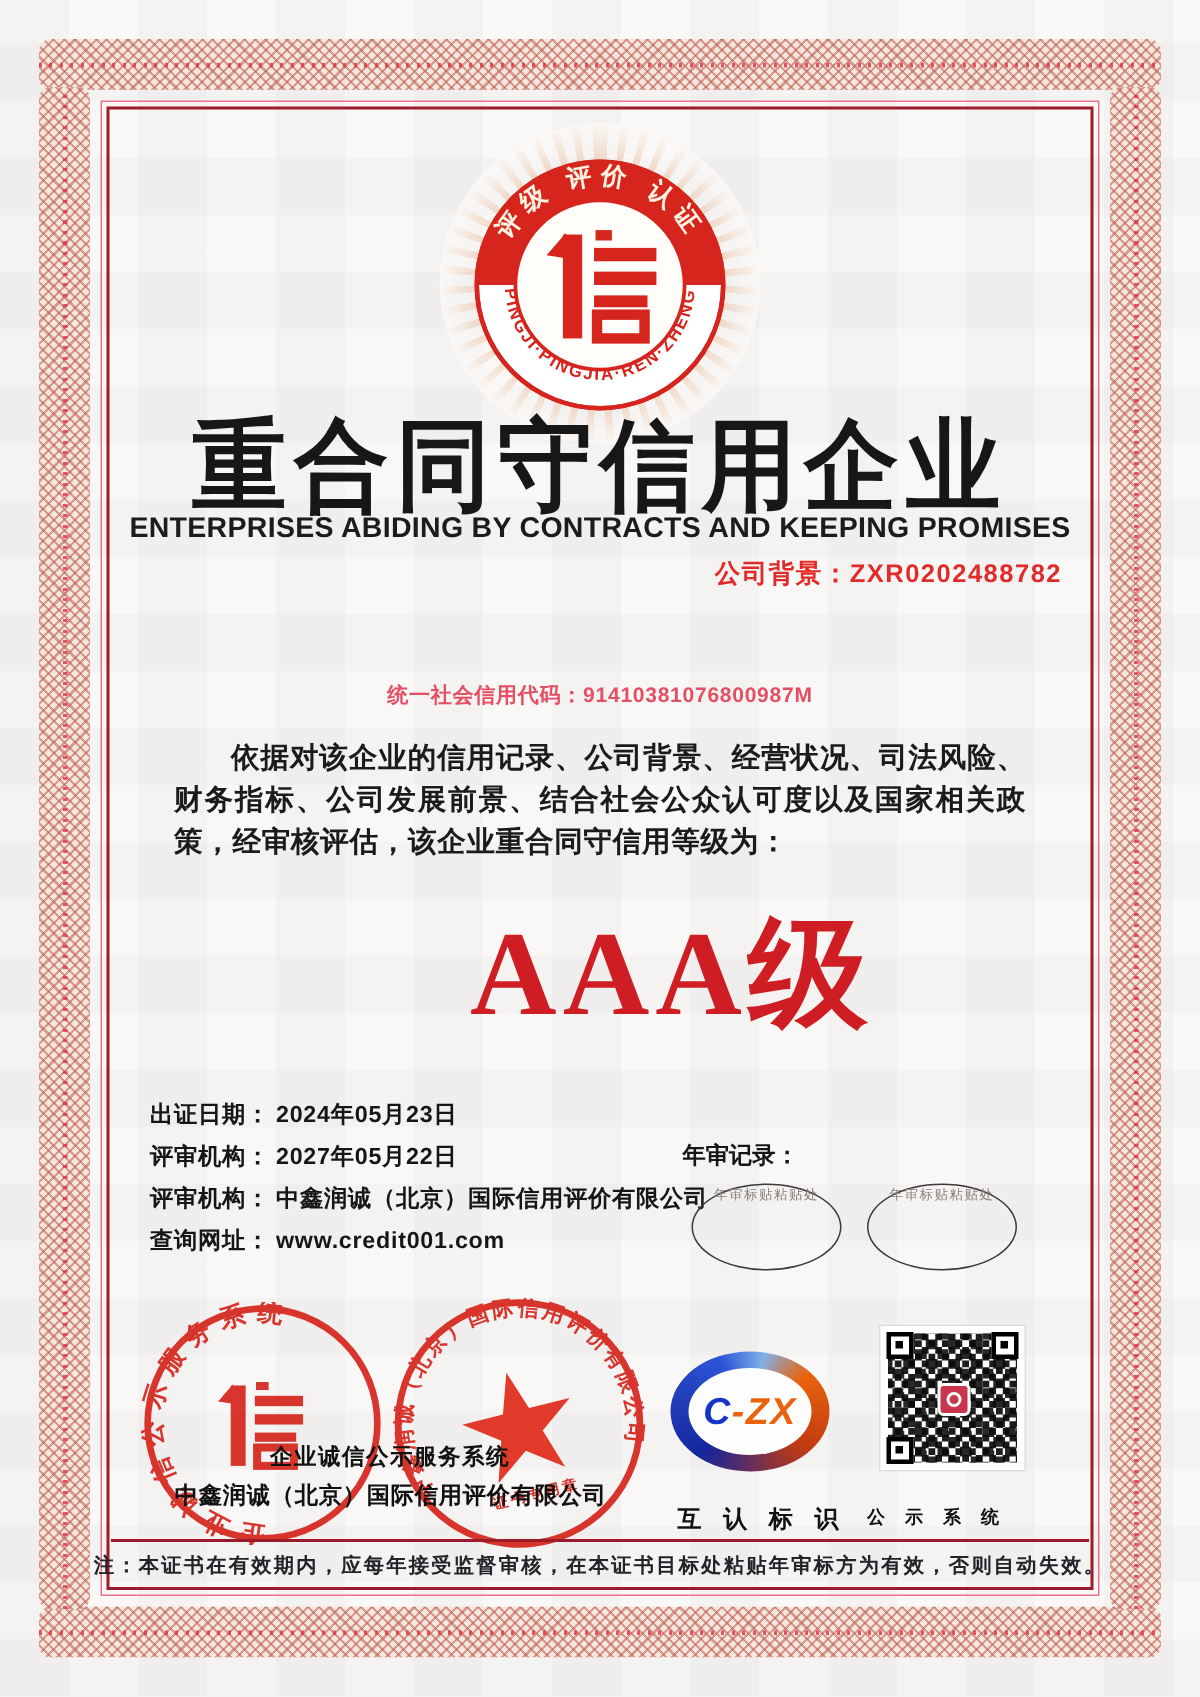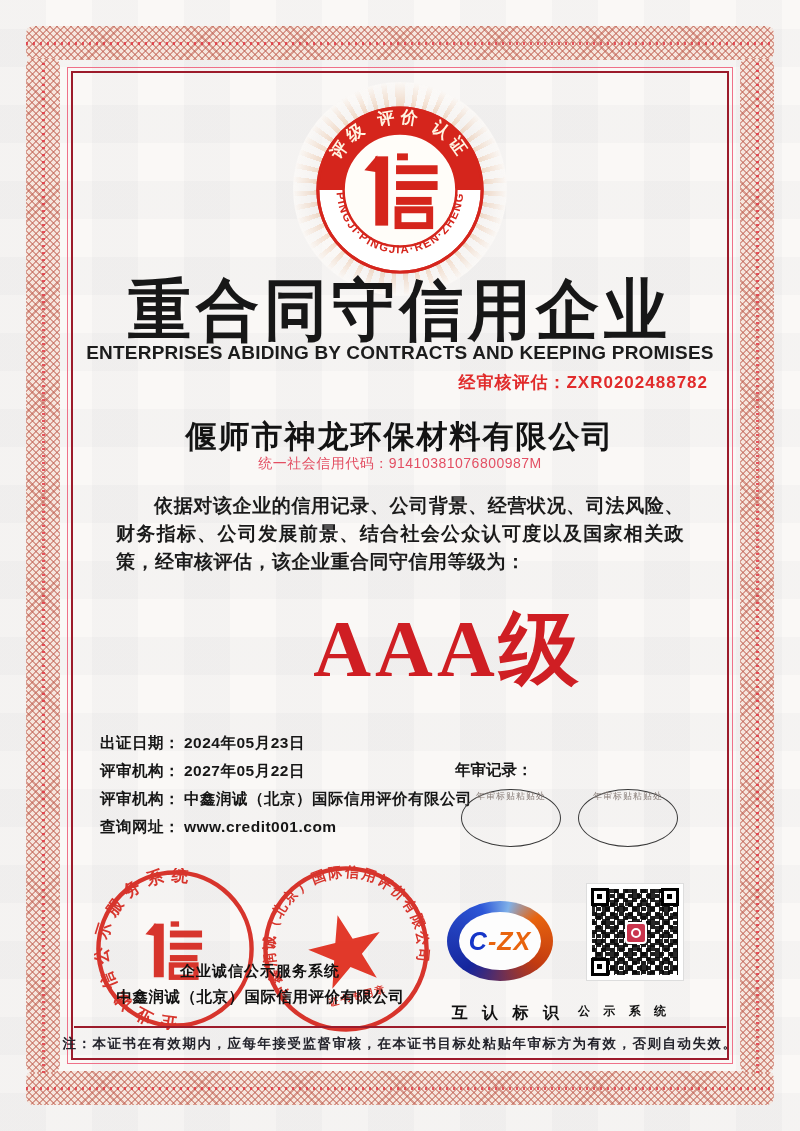--- a/index.html
+++ b/index.html
@@ -65,21 +65,21 @@
   .credit-code{
     position:absolute;right:92px;top:371px;
     font-size:17px;font-weight:bold;color:#e12b2b;letter-spacing:1px;
   }
   .company{
     position:absolute;left:0;top:416px;width:100%;text-align:center;
     font-size:31px;font-weight:900;color:#131313;letter-spacing:2px;
   }
   .uscc{
     position:absolute;left:0;top:455px;width:100%;text-align:center;
-    font-size:14px;font-weight:normal;color:#e34f63;letter-spacing:.5px;
+    font-size:14px;font-weight:bold;color:#e34f63;letter-spacing:.5px;
   }
   .statement{
     position:absolute;left:116px;top:492px;width:568px;
     font-size:19px;font-weight:bold;color:#1b1b1b;line-height:28px;
     text-align:justify;text-indent:2em;letter-spacing:.5px;
   }
   .grade{
     position:absolute;left:0;top:596px;width:100%;text-align:center;
     font-family:"Liberation Serif","DejaVu Serif",serif;
     font-size:80px;font-weight:bold;color:#cf1e23;letter-spacing:4px;padding-left:48px;
@@ -192,23 +192,22 @@
       <rect x="36" y="3" width="11" height="7"></rect>
       <rect x="35" y="15" width="42" height="9"></rect>
       <rect x="35" y="31" width="42" height="9"></rect>
       <rect x="35" y="47" width="36" height="8"></rect>
       <rect x="37" y="60" width="32" height="16" fill="none" stroke="#d5251c" stroke-width="7"></rect>
     </g>
   </svg>
 
   <div class="title">重合同守信用企业</div>
   <div class="subtitle">ENTERPRISES ABIDING BY CONTRACTS AND KEEPING PROMISES</div>
-  <div class="credit-code"><span>经审核评估：</span><span>ZXR0202488782</span></div>
-
-  <div class="company">偃师市神龙环保材料有限公司</div>
+  <div class="credit-code"><span>公司背景：</span><span>ZXR0202488782</span></div>
+
   <div class="uscc"><span>统一社会信用代码：</span><span>91410381076800987M</span></div>
 
   <div class="statement">依据对该企业的信用记录、公司背景、经营状况、司法风险、财务指标、公司发展前景、结合社会公众认可度以及国家相关政策，经审核评估，该企业重合同守信用等级为：</div>
 
   <div class="grade">AAA级</div>
 
   <div class="fields">
     <div class="field-row"><span>出证日期：</span><span class="value">2024年05月23日</span></div>
     <div class="field-row"><span>评审机构：</span><span class="value">2027年05月22日</span></div>
     <div class="field-row"><span>评审机构：</span><span class="value">中鑫润诚（北京）国际信用评价有限公司</span></div>

